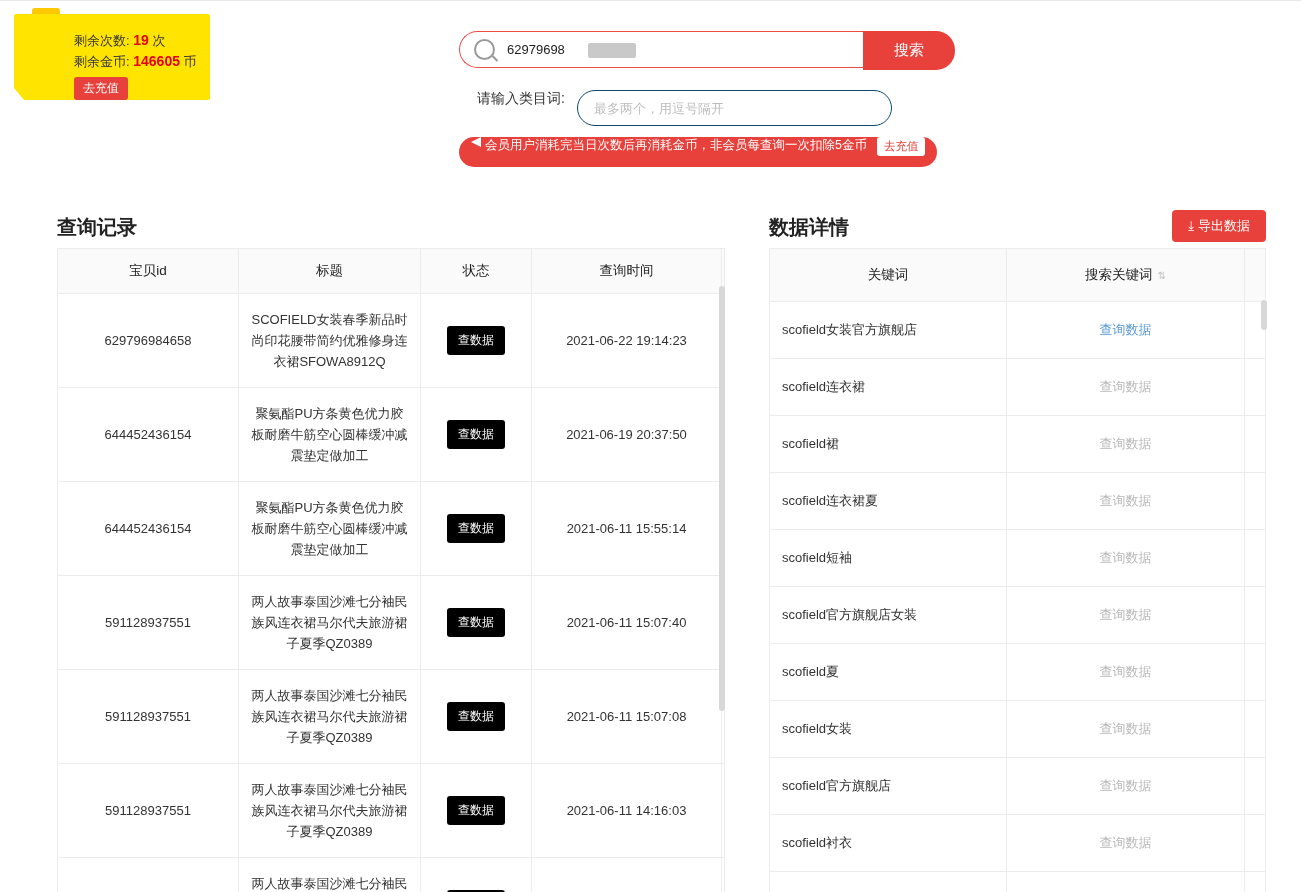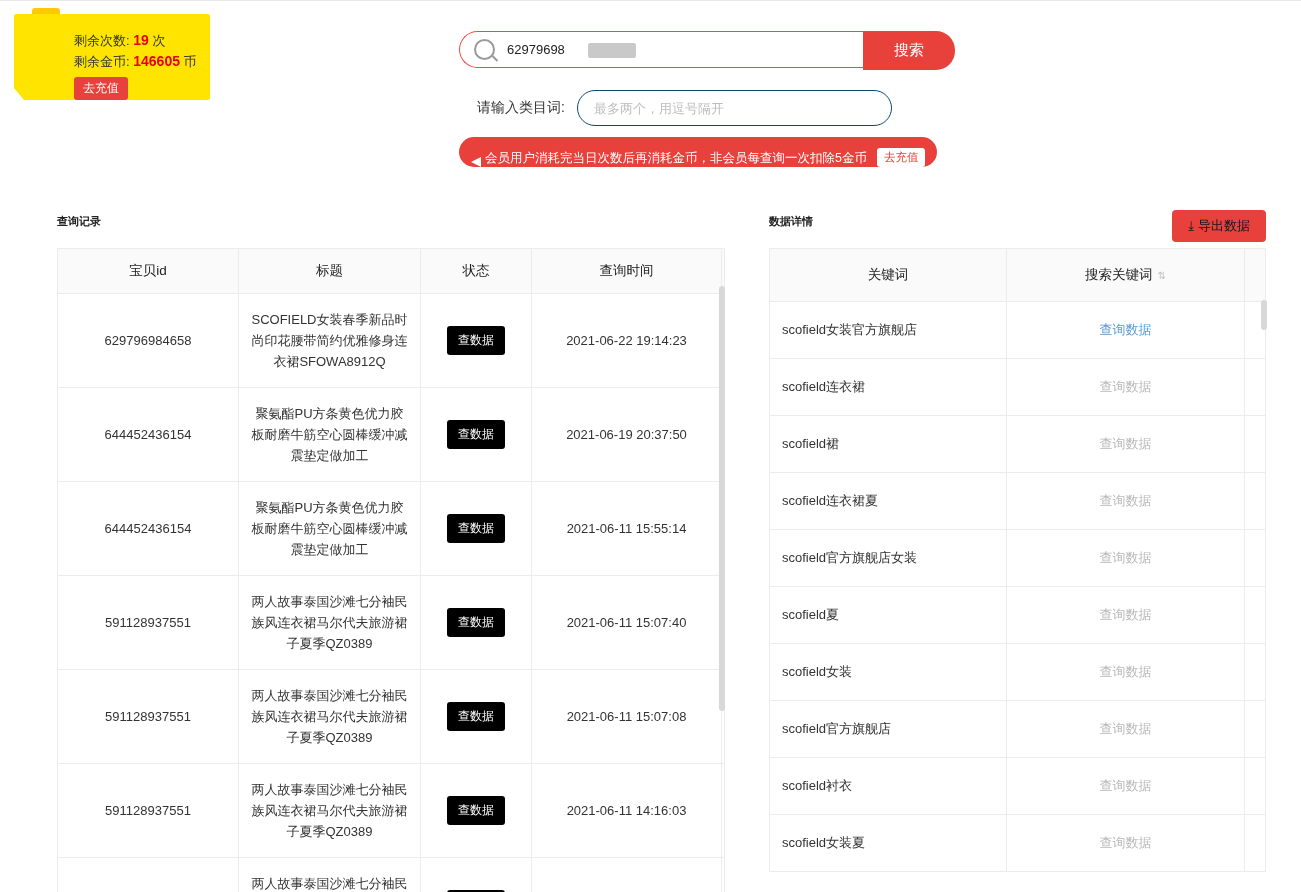--- a/index.html
+++ b/index.html
@@ -143,21 +143,21 @@
   }
 
   
   .cat-row {
     position: absolute;
     left: 459px;
     top: 90px;
     width: 500px;
     height: 36px;
     display: flex;
-    align-items: center;
+    align-items: flex-start;
   }
   .cat-label {
     font-size: 14px;
     color: #333;
     width: 118px;
     text-align: right;
     padding-right: 12px;
     box-sizing: border-box;
   }
   .cat-input {
@@ -176,21 +176,21 @@
 
   
   .notice {
     position: absolute;
     left: 459px;
     top: 137px;
     height: 30px;
     background: #e8413c;
     border-radius: 15px;
     display: flex;
-    align-items: flex-end;
+    align-items: flex-start;
     padding: 0 12px;
     color: #fff;
     font-size: 12.5px;
     white-space: nowrap;
   }
   .horn {
     width: 0; height: 0;
     border-top: 5px solid transparent;
     border-bottom: 5px solid transparent;
     border-right: 10px solid #fff;
@@ -213,33 +213,33 @@
     border-radius: 3px;
     font-size: 11.5px;
     padding: 2px 7px;
     cursor: pointer;
     font-family: "Liberation Sans", sans-serif;
   }
 
   
   .sec-title {
     position: absolute;
-    font-size: 11px;
+    font-size: 20px;
     color: #222;
     font-weight: bold;
   }
   #title-left  { left: 57px;  top: 214px; }
   #title-right { left: 769px; top: 214px; }
 
   .export-btn {
     position: absolute;
     right: 35px;
     top: 210px;
     background: #e8413c;
-    color: #0f172a;
+    color: #ffffff;
     font-size: 13px;
     border: none;
     border-radius: 4px;
     padding: 7px 16px;
     cursor: pointer;
     font-family: "Liberation Sans", sans-serif;
   }
   .dl-arrow {
     display: inline-block;
     margin-right: 4px;
@@ -470,20 +470,25 @@
               <td class="kw">scofield裙</td>
               <td class="act">查询数据</td>
               <td></td>
             </tr>
             <tr>
               <td class="kw">scofield连衣裙夏</td>
               <td class="act">查询数据</td>
               <td></td>
             </tr>
             <tr>
+              <td class="kw">scofield短袖</td>
+              <td class="act">查询数据</td>
+              <td></td>
+            </tr>
+            <tr>
               <td class="kw">scofield官方旗舰店女装</td>
               <td class="act">查询数据</td>
               <td></td>
             </tr>
             <tr>
               <td class="kw">scofield夏</td>
               <td class="act">查询数据</td>
               <td></td>
             </tr>
             <tr>

